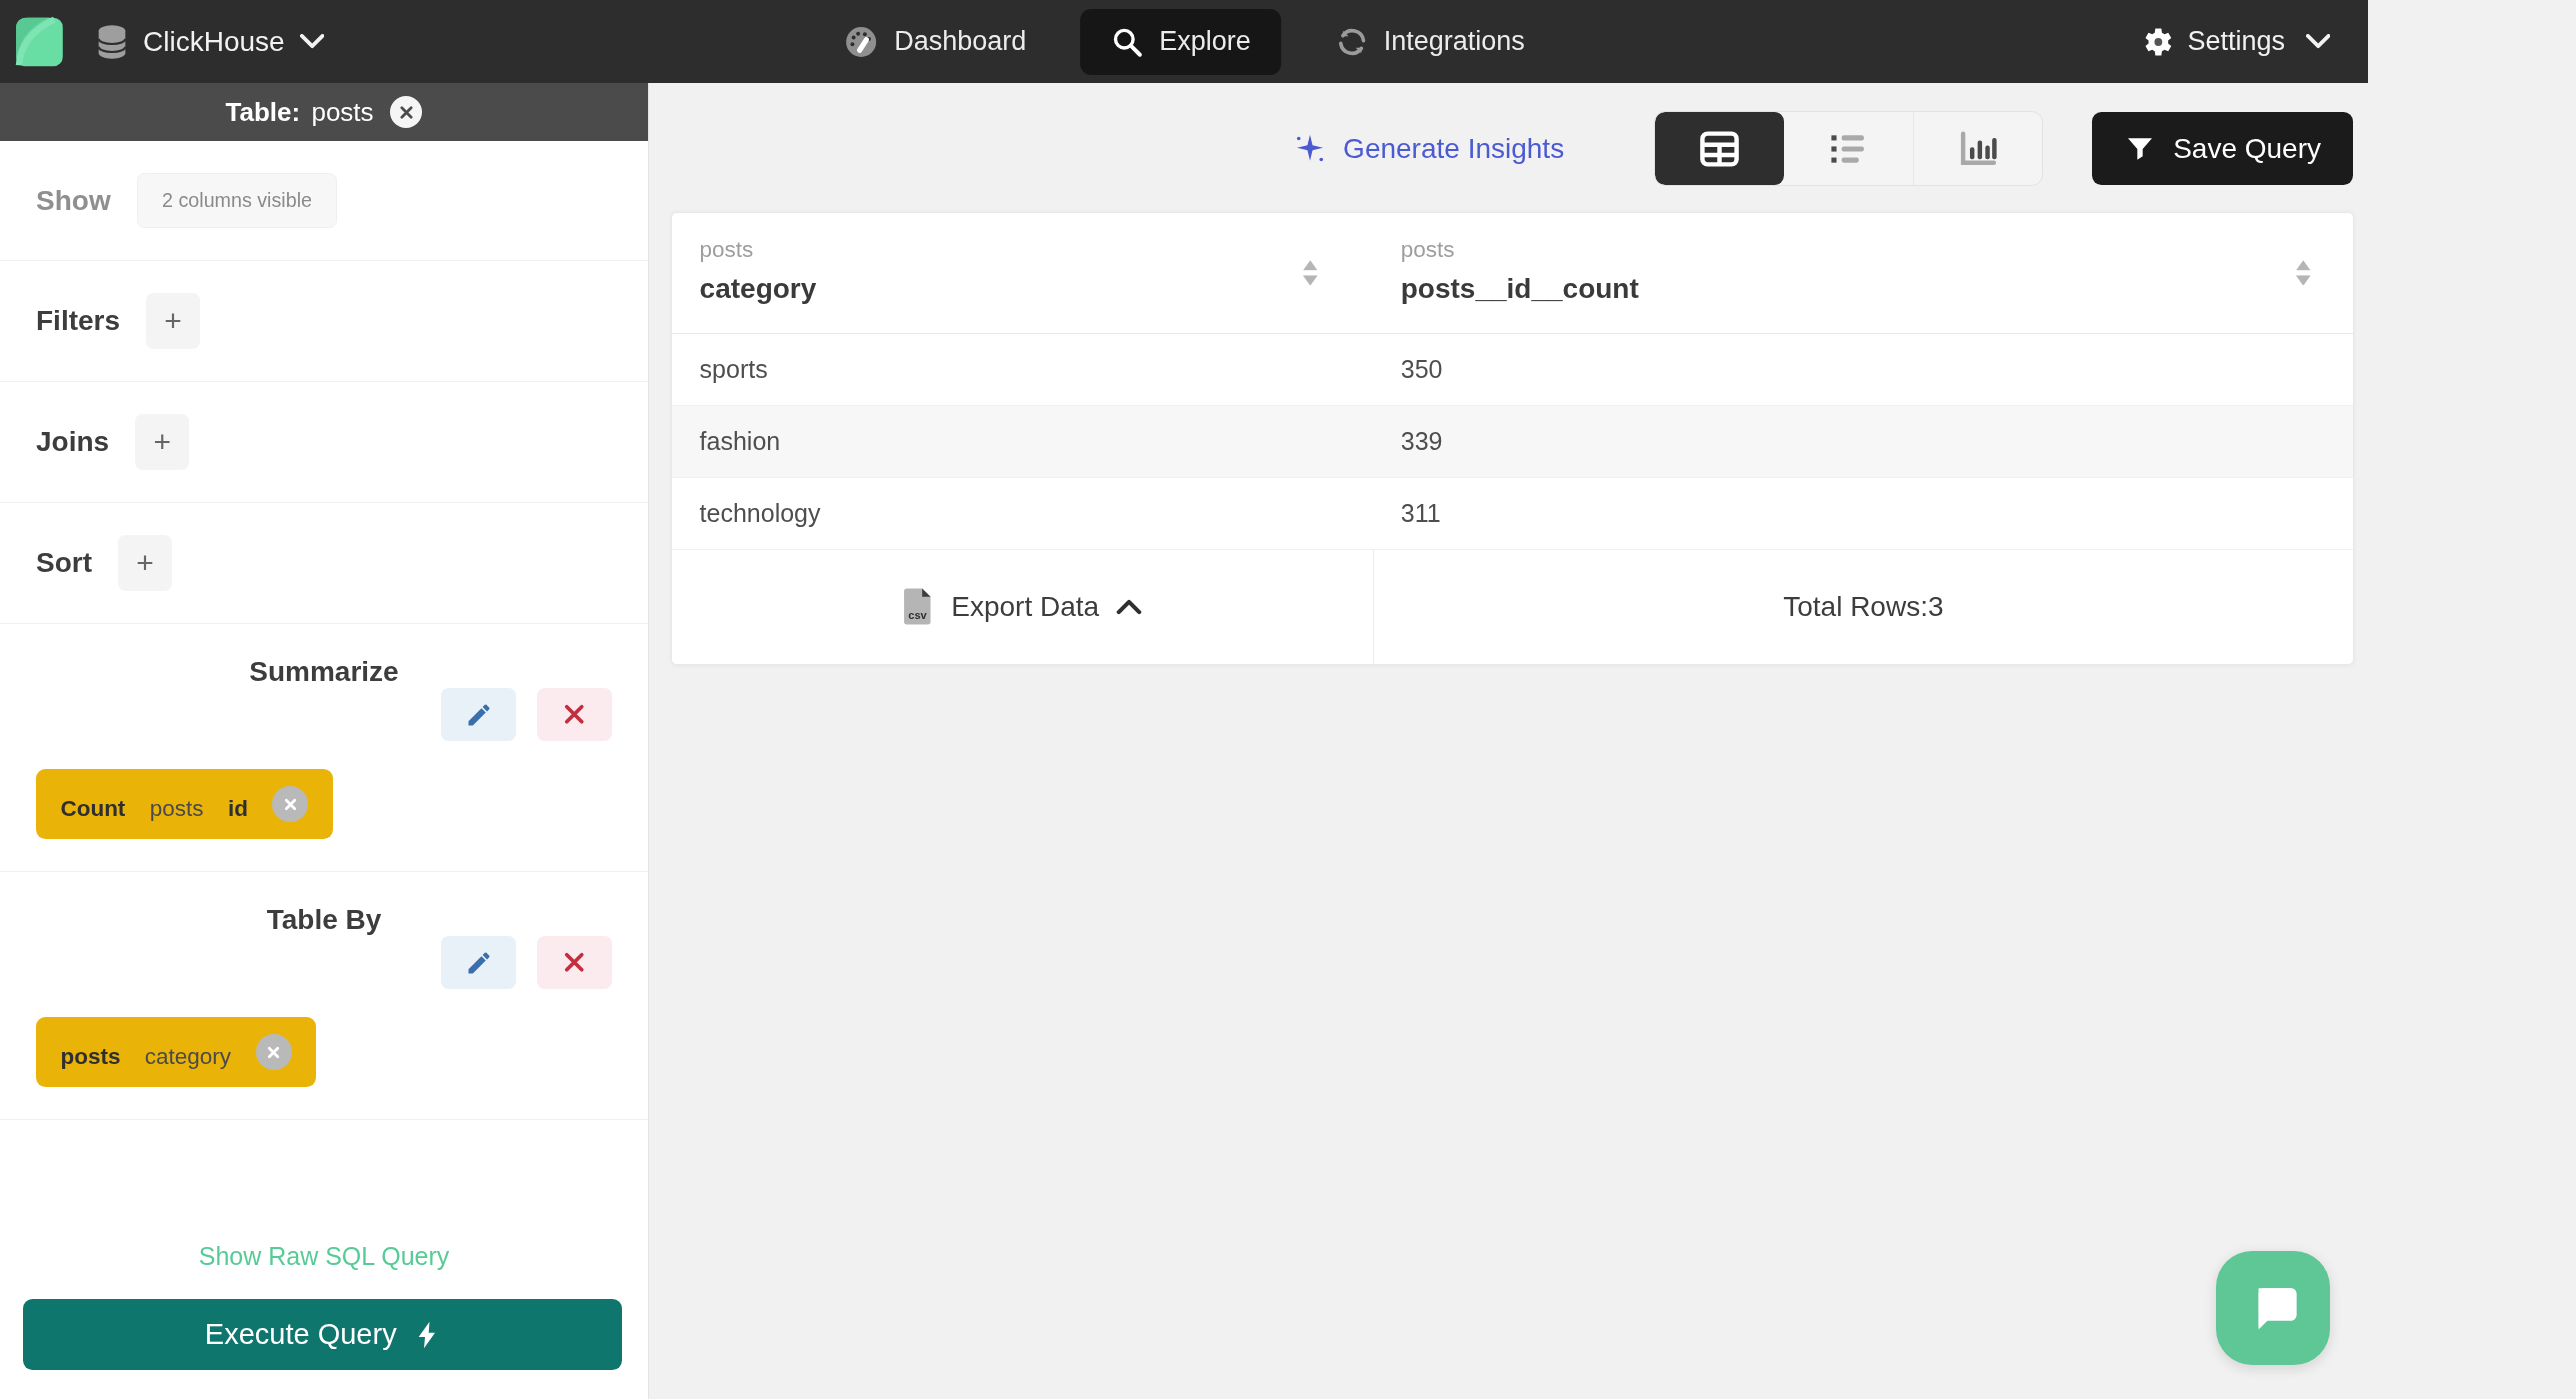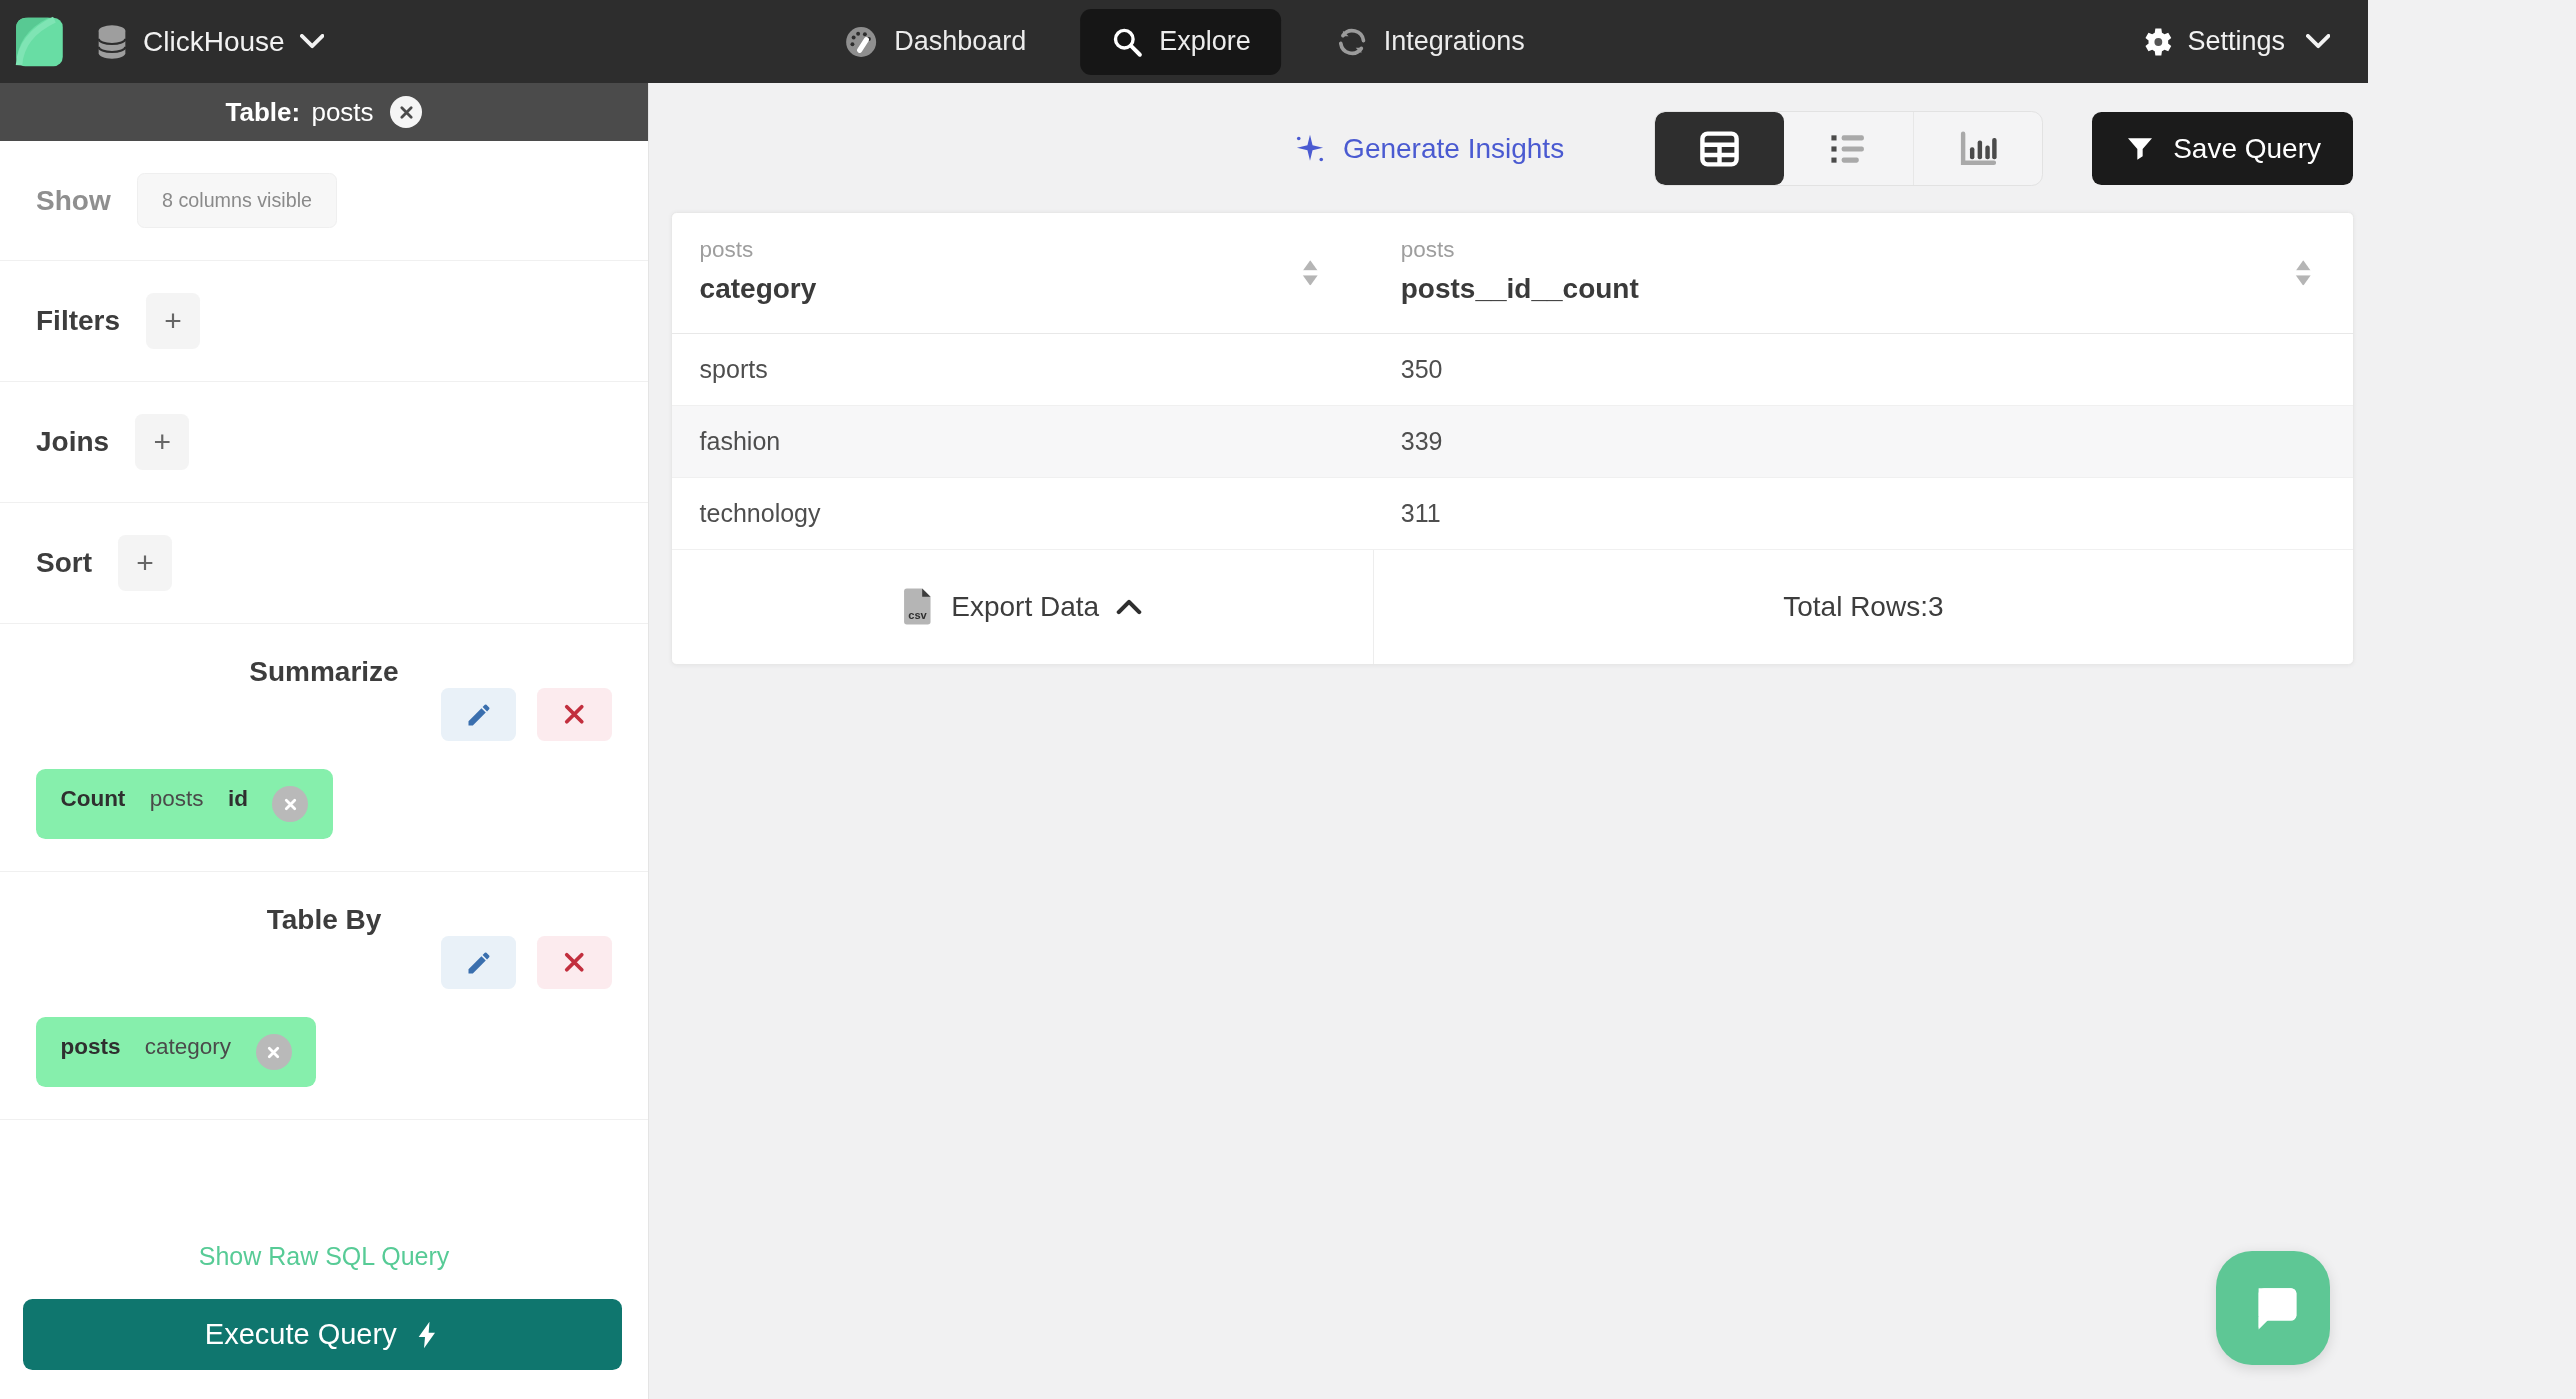--- a/index.html
+++ b/index.html
@@ -28,21 +28,21 @@
   .sb-row { display:flex; align-items:center; gap:26px; }
   .sb-label { font-size:28px; font-weight:700; color:#3d3d3d; }
   .sb-label.muted { color:#8f8f8f; }
   .chip-soft { background:#f7f7f7; border:0.9px solid #efefef; border-radius:7.5px; padding:15px 24.4px; font-size:19.7px; color:#8a8a8a; }
   .plus-btn { width:54px; height:56px; background:#f4f4f4; border:none; border-radius:7.5px; font-size:30px; color:#666; cursor:pointer; line-height:1; }
   .sec-head { display:flex; align-items:center;flex-direction:column; }
   .sec-actions { margin-left:auto; display:flex; gap:20.6px; }
   .icon-btn { width:75px; height:53px; border:none; border-radius:7.5px; display:flex; align-items:center; justify-content:center; cursor:pointer; }
   .icon-btn.edit { background:#e9f1f8; }
   .icon-btn.remove { background:#fcebee; }
-  .chip { margin-top:28px; display:inline-flex; align-items:flex-start; gap:24.4px; background:#86efac; border-radius:9.4px; padding:17px 24.4px; font-size:22.5px; color:#4a4a4a; }
+  .chip { margin-top:28px; display:inline-flex; align-items:flex-end; gap:24.4px; background:#eab308; border-radius:9.4px; padding:17px 24.4px; font-size:22.5px; color:#4a4a4a; }
   .chip .b { font-weight:700; color:#2f2f2f; }
   .chip-x { width:36px; height:36px; border-radius:50%; background:#b9b9b9; display:flex; align-items:center; justify-content:center; cursor:pointer; flex:0 0 auto; }
   .sb-spacer { flex:1; }
   .raw-sql { text-align:center; color:#57cb96; font-size:25px; padding:20.6px 0 28px; cursor:pointer; }
   .execute { margin:0 26px 30px 22.5px; height:71px; background:#0f766e; color:#ffffff; font-size:29px; border:none; border-radius:9.4px; display:flex; align-items:center; justify-content:center; gap:17px; cursor:pointer; font-family:inherit; }
 
   
   .main { flex:1; display:flex; flex-direction:column; position:relative; min-width:0; background:#f1f1f2; }
   .toolbar { display:flex; align-items:center; justify-content:flex-end; padding:28px 15px 0 0; gap:6px; }
   .gen-insights { display:flex; align-items:center; gap:15px; color:#4a5ad1; font-size:28px; cursor:pointer; }
@@ -165,21 +165,21 @@
         <span class="badge-close">
           <svg width="15" height="15" viewBox="0 0 16 16">
               <path d="M3 3l10 10M13 3L3 13" stroke="#4b4b4b" stroke-width="3" stroke-linecap="round"></path>
             </svg>
         </span>
       </div>
 
       <div class="sb-section">
         <div class="sb-row">
           <span class="sb-label muted">Show</span>
-          <span class="chip-soft">8 columns visible</span>
+          <span class="chip-soft">2 columns visible</span>
         </div>
       </div>
 
       <div class="sb-section">
         <div class="sb-row">
           <span class="sb-label">Filters</span>
           <button class="plus-btn">+</button>
         </div>
       </div>
 

